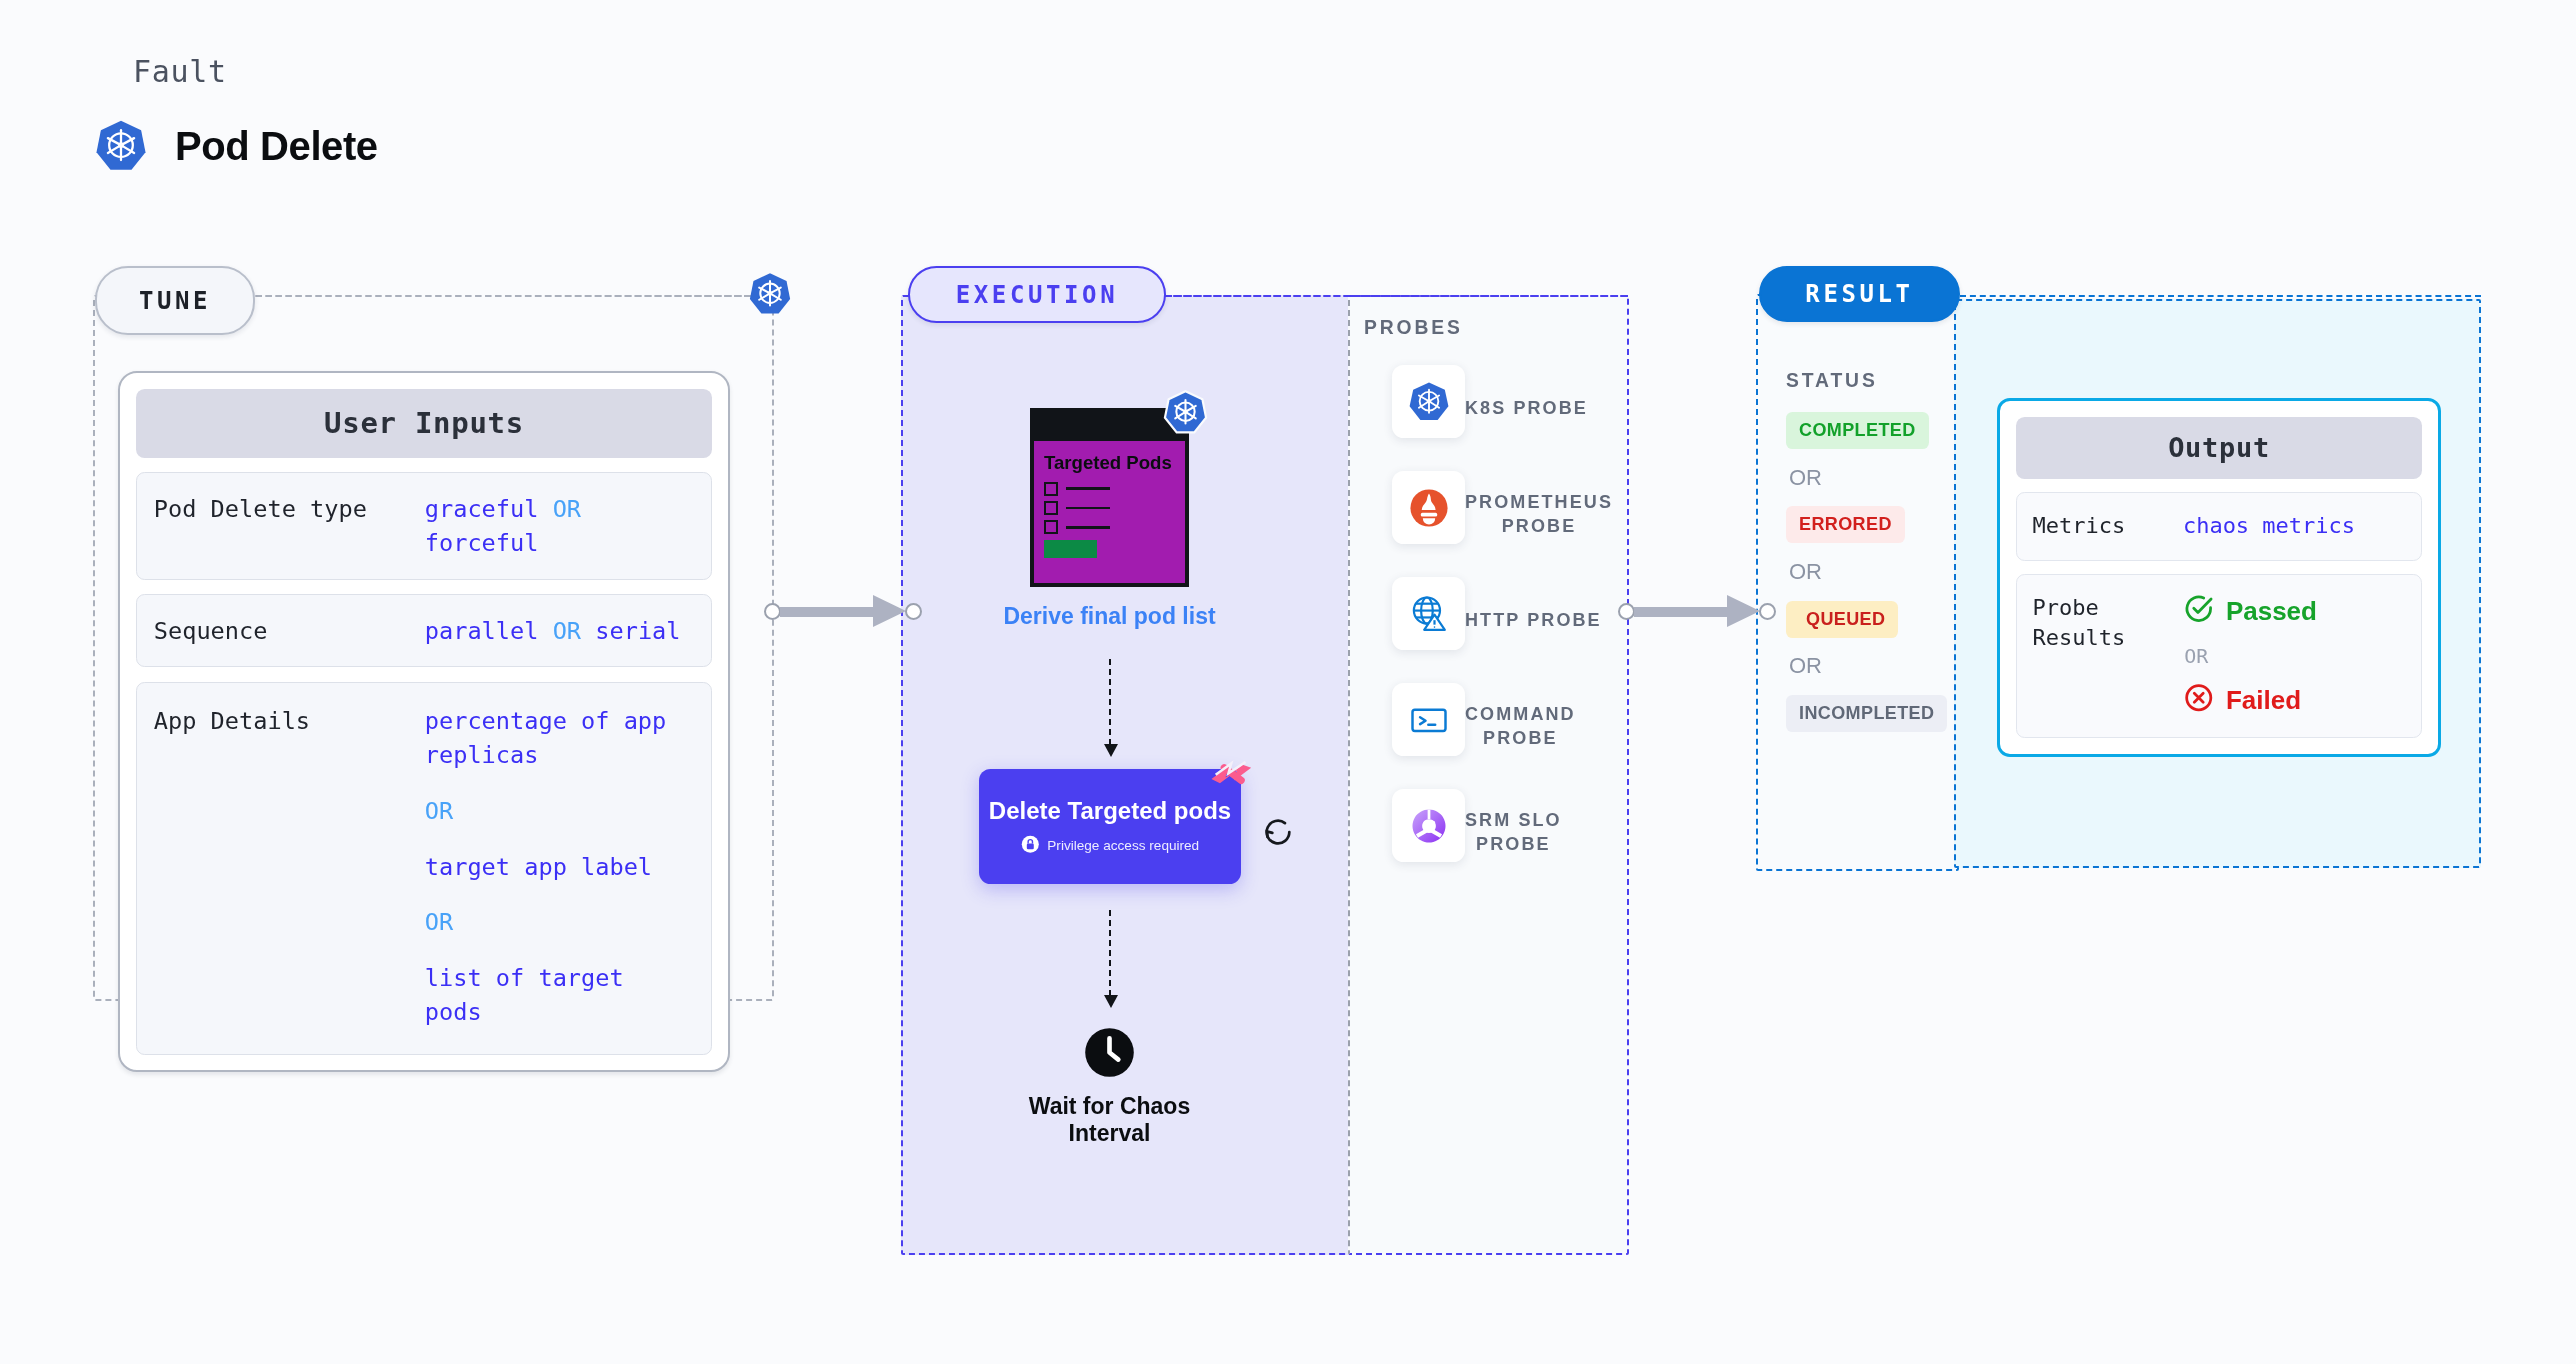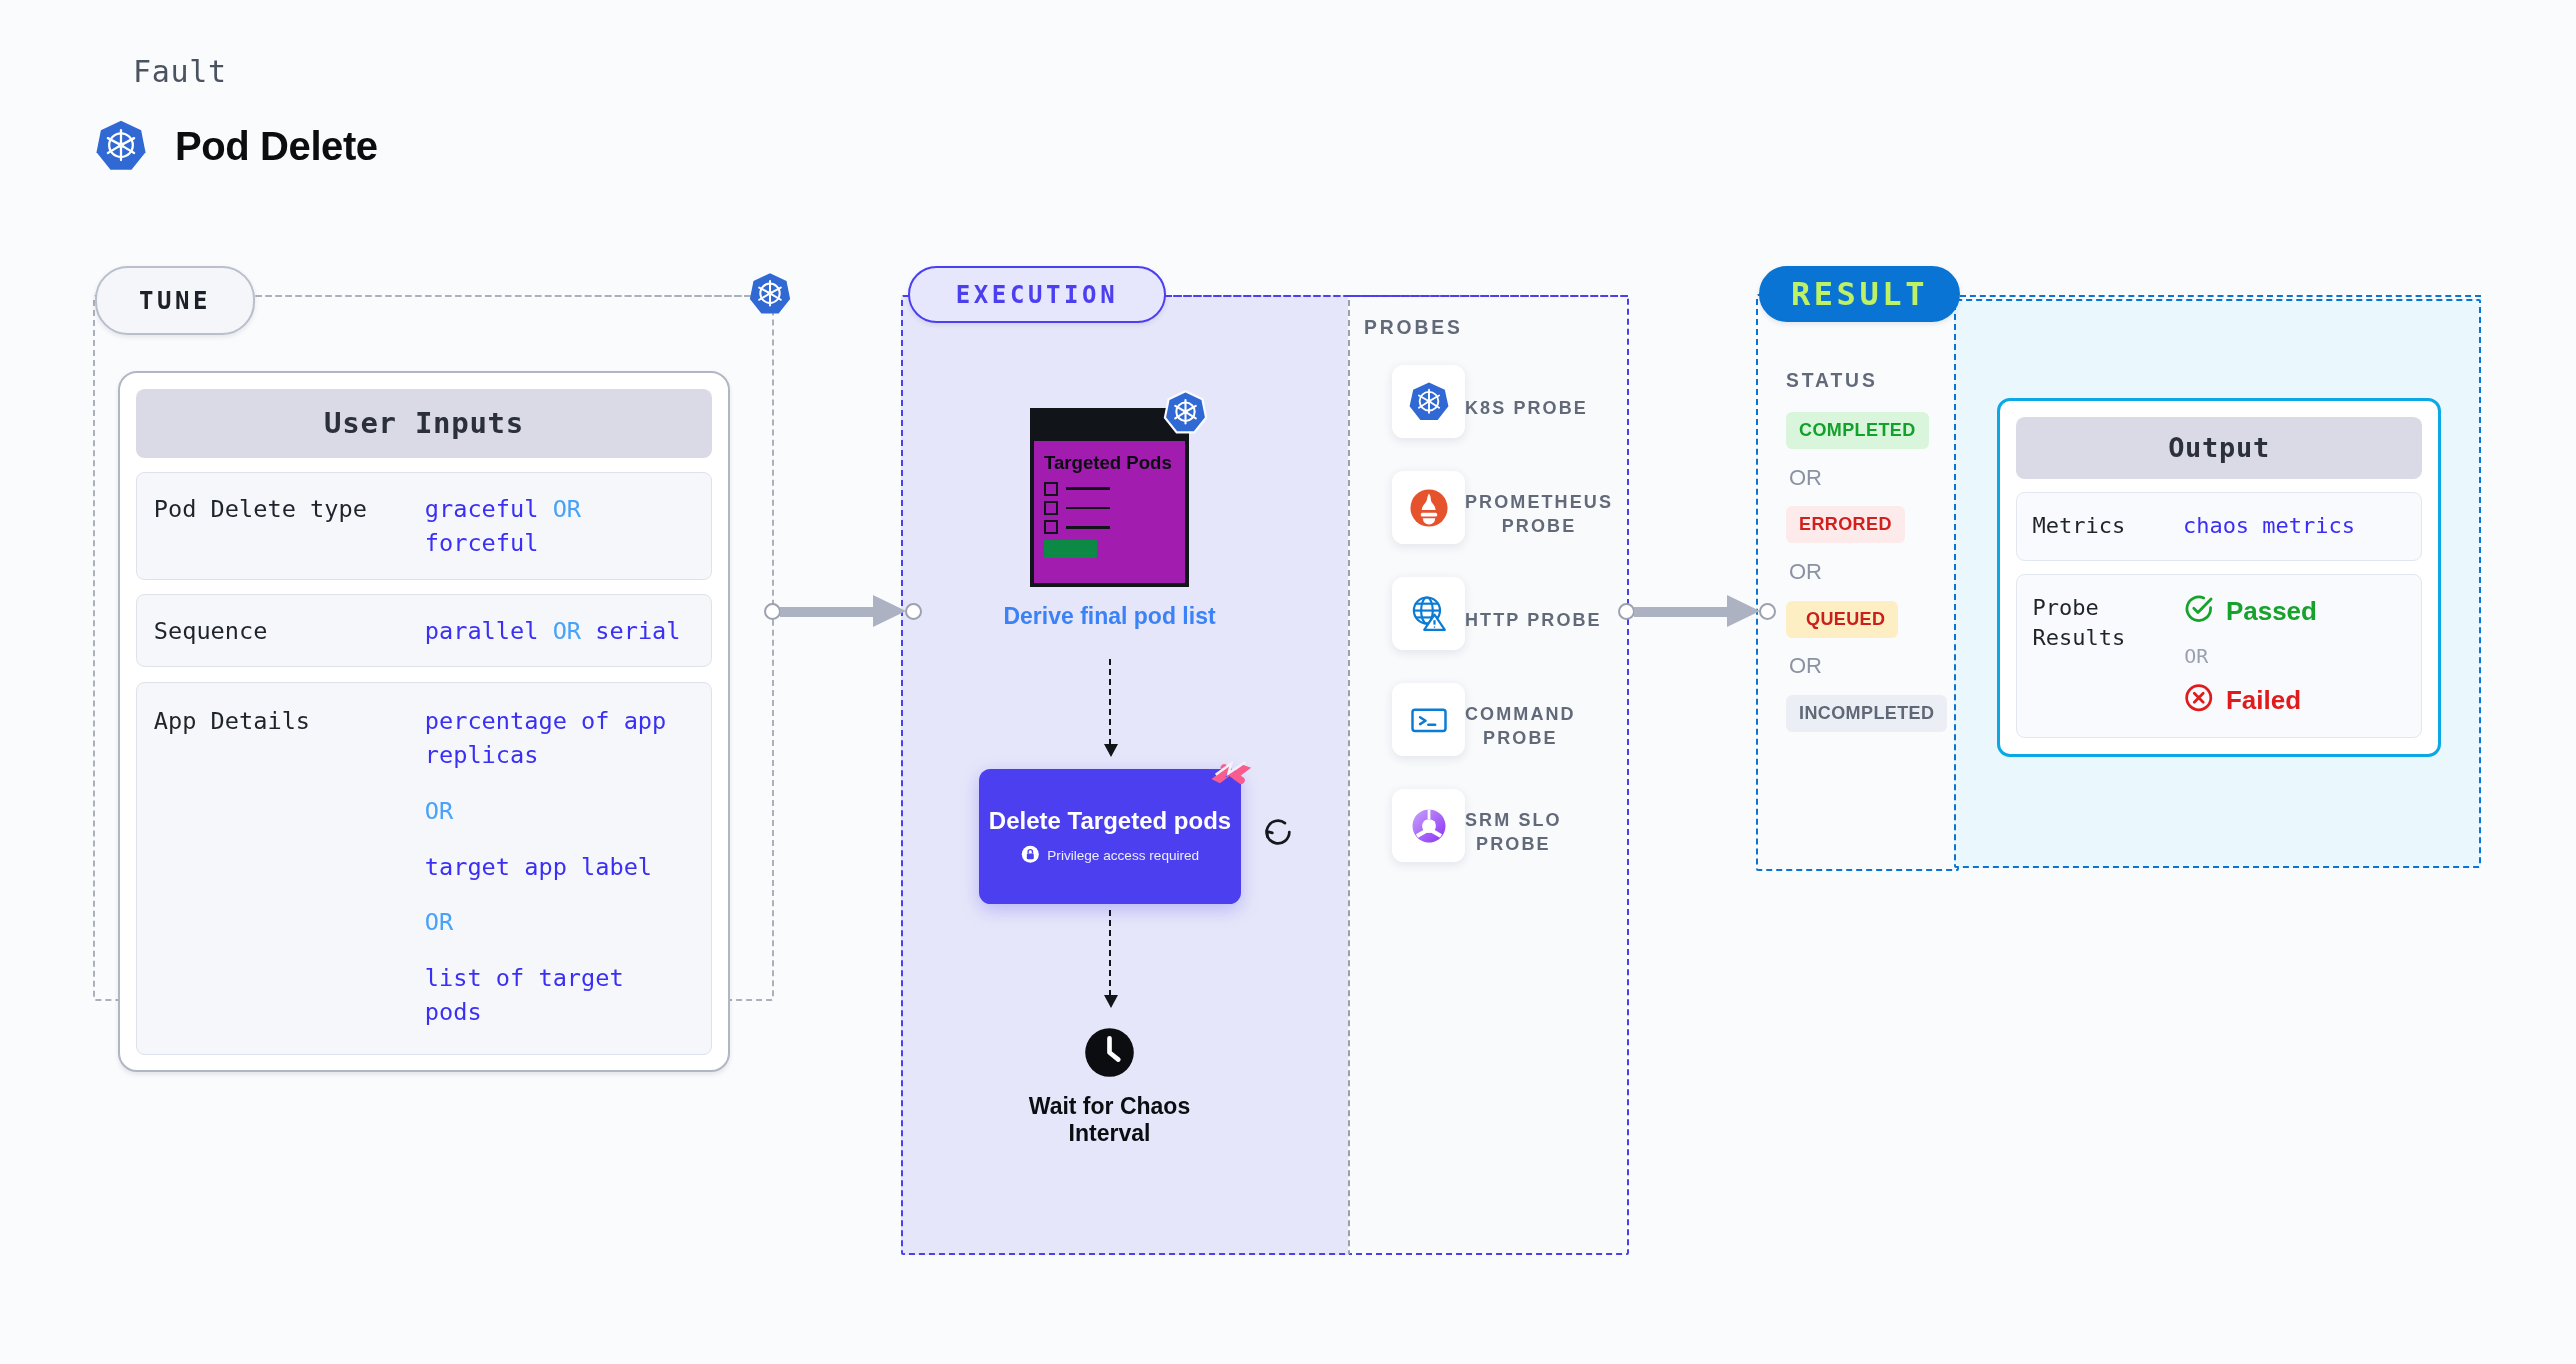--- a/index.html
+++ b/index.html
@@ -39,21 +39,21 @@
   #pill-tune {
     left: 95px; top: 266px; width: 160px; height: 69px;
     background: #f4f6fa; border: 2.1px solid #b9bfcb; color: #1d2128; font-size: 24px;
   }
   #pill-execution {
     left: 908px; top: 266px; width: 258px; height: 57px;
     background: #e6e6fd; border: 2.1px solid #4b3ff0; color: #4b3ff0; font-size: 24px;
   }
   #pill-result {
     left: 1759px; top: 266px; width: 201px; height: 56px;
-    background: #0a74d4; border: 2.1px solid #0a74d4; color: #bef264; font-size: 32px;
+    background: #0a74d4; border: 2.1px solid #0a74d4; color: #ffffff; font-size: 24px;
   }
 
   
   .dashed-box { position: absolute; }
 
   #box-tune {
     left: 93px; top: 295px; width: 681px; height: 706px;
     border: 2.1px dashed #aab0bc; border-radius: 2.1px; background: #fafbfd;
   }
   #box-exec {
@@ -172,21 +172,21 @@
     content: ""; position: absolute; left: -7.2px; bottom: -11.5px;
     width: 0; height: 0;
     border-left: 7.9px solid transparent;
     border-right: 7.9px solid transparent;
     border-top: 13px solid #111418;
   }
   #varrow-1 { left: 1109px; top: 659px; height: 86px; }
   #varrow-2 { left: 1109px; top: 910px; height: 86px; }
 
   #delete-card {
-    position: absolute; left: 979px; top: 769px; width: 262px; height: 135px;
+    position: absolute; left: 979px; top: 769px; width: 262px; height: 115px;
     background: #4b3ff0; border-radius: 11.5px;
     display: flex; flex-direction: column; align-items: center; justify-content: center;
     box-shadow: 0 5.7px 18.6px rgba(75,63,240,.28);
   }
   #delete-card .dtitle {
     font-size: 24px; font-weight: 700; color: #ffffff;
     text-align: center; line-height: 1.18;
   }
   #delete-card .dsub {
     margin-top: 10px; display: flex; align-items: center; gap: 7.9px;

